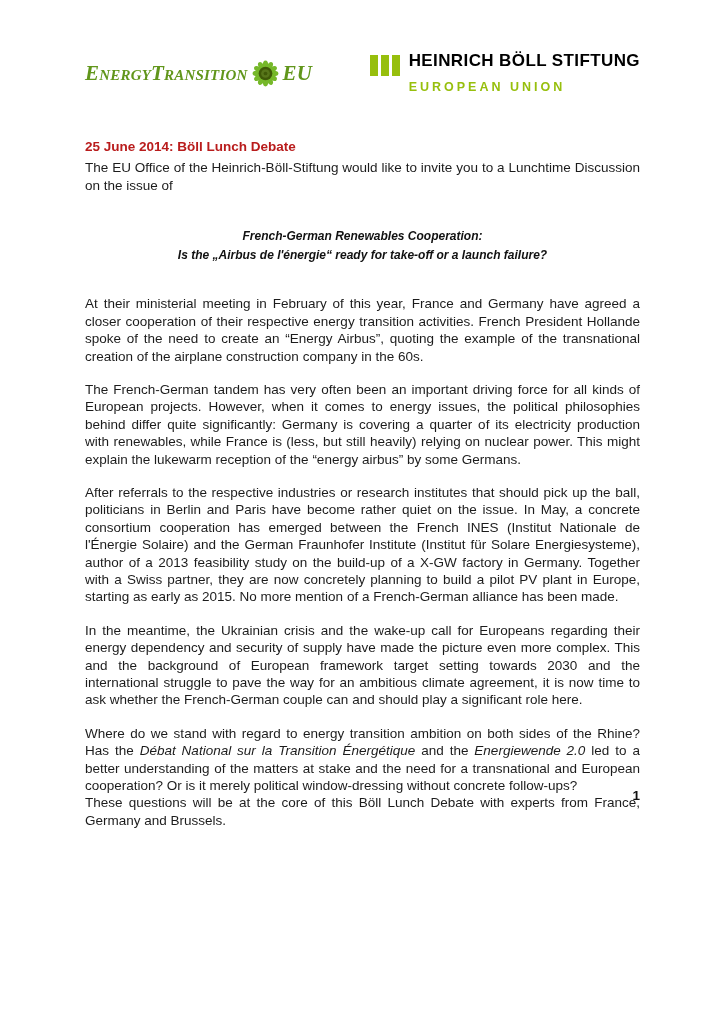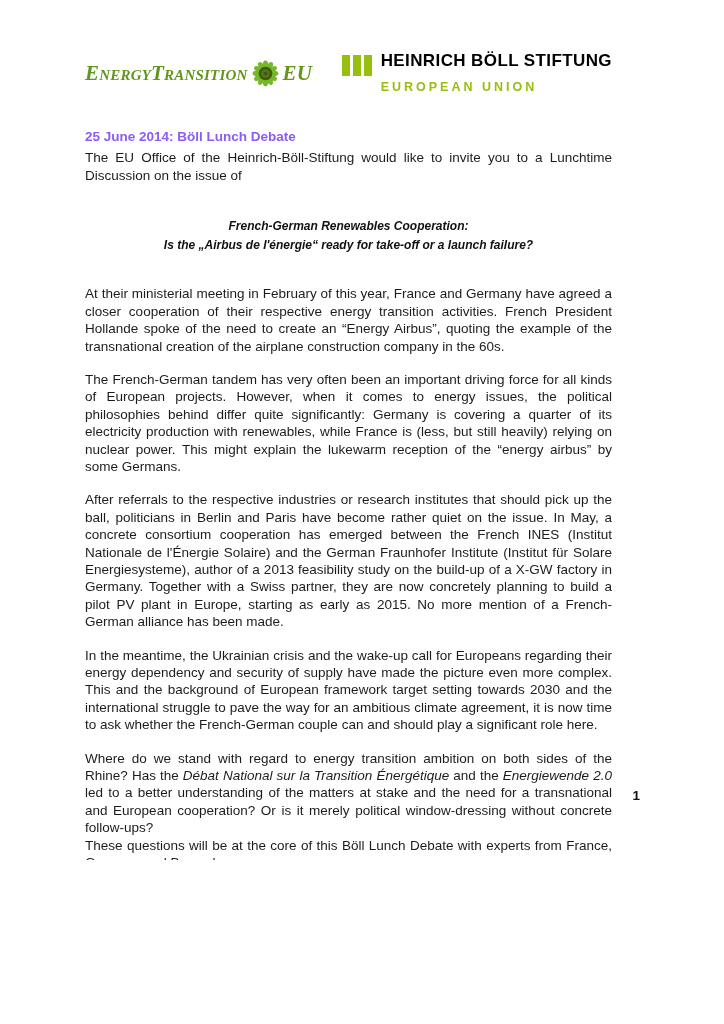--- a/index.html
+++ b/index.html
@@ -1,19 +1,19 @@
 <!DOCTYPE html>
 <html><head>
 <meta charset="utf-8">
 <style>
   html,body{margin:0;padding:0;background:#fff;}
   .page{
     width:724px;height:860px;position:relative;background:#ffffff;
     font-family:"Liberation Sans",sans-serif;color:#1c1c1c;
-    box-sizing:border-box;padding:44px 112px 0 85px;
+    box-sizing:border-box;padding:44px 84px 0 85px;
     outline:1px solid #e9e9e9;overflow:hidden;
   }
   
   .header{display:flex;justify-content:space-between;align-items:center;height:58px;}
   .logo-left{display:flex;align-items:center;gap:3px;}
   .et-word{
     font-family:"Liberation Serif",serif;font-style:italic;font-weight:600;
     font-variant:small-caps;font-size:21px;color:#61961b;letter-spacing:0.2px;
   }
   .sunflower{display:inline-flex;margin:0 1px;}
@@ -21,21 +21,21 @@
   .hbs-icon{display:flex;gap:3px;margin-top:3px;}
   .hbs-icon span{display:block;width:8px;height:21px;background:#97bf0d;}
   .hbs-line1{font-size:17px;font-weight:700;color:#000;letter-spacing:0.4px;line-height:1.1;}
   .hbs-line2{font-size:12.5px;font-weight:700;color:#97bf0d;letter-spacing:3px;margin-top:10px;}
   
   .doc-title{
     margin-top:34px;text-align:center;
     font-family:"Liberation Serif",serif;font-weight:700;font-style:italic;
     font-size:17.5px;letter-spacing:0.5px;color:#111;
   }
-  .date-heading{margin-top:27px;font-size:13.5px;font-weight:700;color:#8b5cf6;}
+  .date-heading{margin-top:37px;font-size:13.5px;font-weight:700;color:#b91c1c;}
   .intro{margin-top:5px;font-size:13.5px;line-height:1.3;text-align:justify;}
   .subtitle{
     margin-top:33px;text-align:center;font-weight:700;font-style:italic;
     font-size:12px;line-height:1.55;color:#111;
   }
   .body-paragraphs{margin-top:31px;}
   .para{
     margin:16px 0 15px 0;font-size:13.5px;line-height:1.29;
     text-align:justify;white-space:pre-wrap;color:#1c1c1c;
   }

